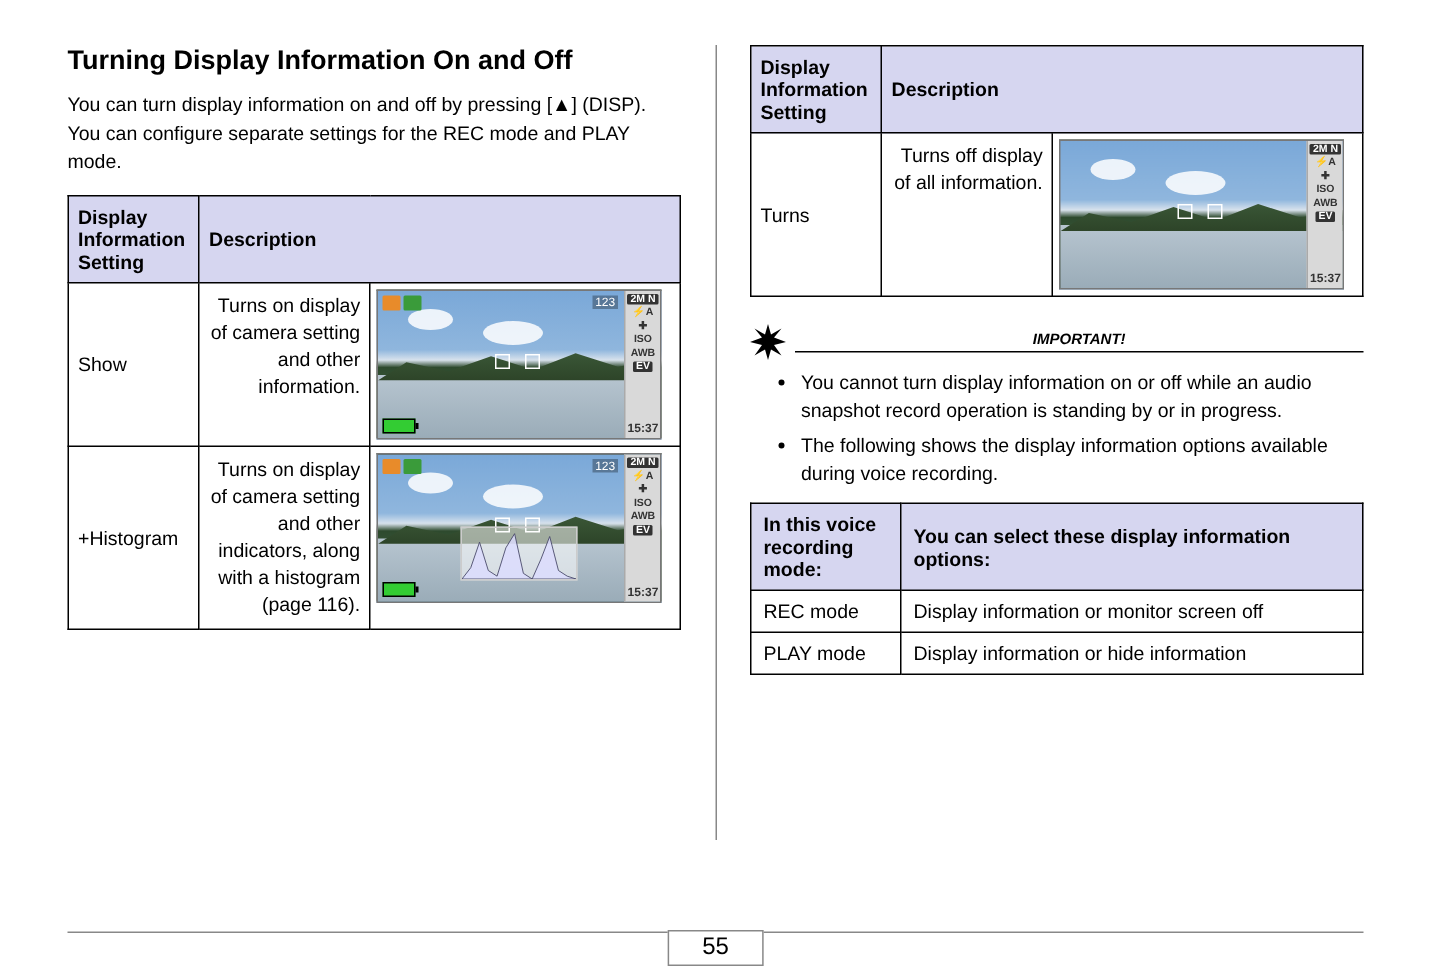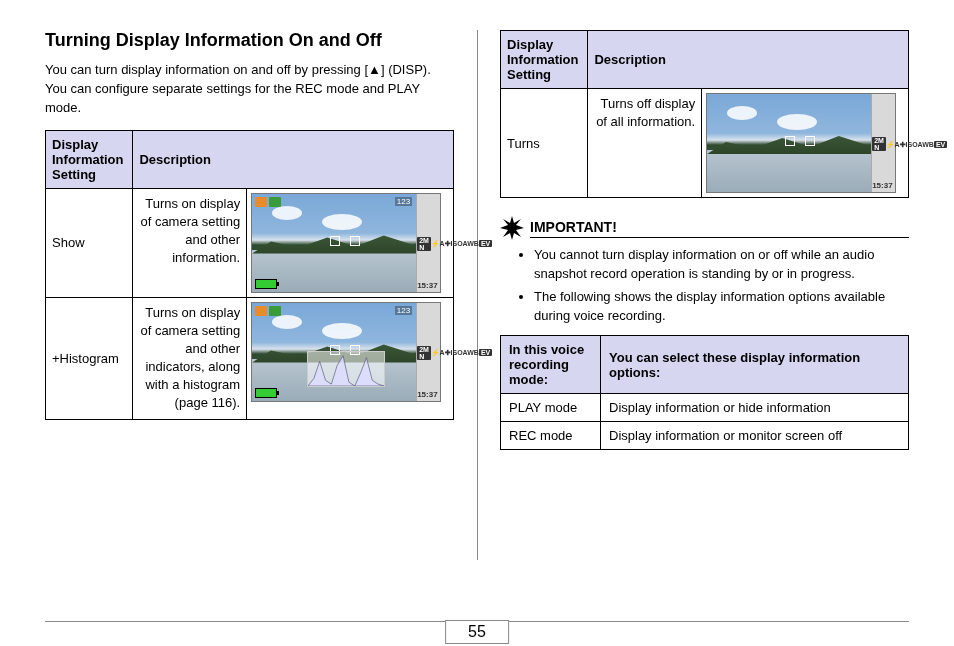--- a/index.html
+++ b/index.html
@@ -90,21 +90,21 @@
   .thumb .battery {
     position:absolute; bottom:3px; left:3px; width:22px; height:10px;
     background:#3c3; border:1px solid #000;
   }
   .thumb .battery::after {
     content:''; position:absolute; right:-3px; top:2px; width:2px; height:4px; background:#000;
   }
   .thumb .sidebar {
     position:absolute; right:0; top:0; width:24px; height:100%;
     background:#d9d9d9; border-left:1px solid #aaa;
-    display:flex; flex-direction:row; align-items:center;
+    display:flex; flex-direction:column; align-items:center;
     font-size:7px; font-weight:bold; color:#333;
   }
   .thumb .sidebar > div { margin-top:2px; line-height:1; }
   .thumb .sidebar .box { background:#333; color:#fff; padding:0 2px; border-radius:1px; }
   .thumb .sidebar .time { position:absolute; bottom:2px; font-size:8px; }
   .thumb .topbar {
     position:absolute; top:3px; left:3px; display:flex; gap:2px;
   }
   .thumb .topbar .sq {
     width:12px; height:10px; border-radius:1px;
@@ -119,22 +119,22 @@
     position:absolute; bottom:14px; left:55px; width:78px; height:36px;
     background:rgba(255,255,255,.55); border:1px solid #ccc;
   }
   .thumb .histbox svg { width:100%; height:100%; display:block; }
 
   .important-row { display:flex; align-items:center; margin-top:18px; margin-bottom:6px; }
   .important-row .burst {
     width:24px; height:24px; margin-right:6px; flex:none;
   }
   .important-row .label {
-    font-weight:bold; font-size:14px;
-    border-bottom:1px solid #000; flex:1; padding-bottom:2px;
+    font-weight:bold; font-style:italic; font-size:10px;
+    border-bottom:1px solid #000; flex:1; padding-bottom:2px;text-align:center;
   }
   ul.notes {
     list-style: disc;
     padding-left: 34px;
     font-size:13px; line-height:1.45;
   }
   ul.notes li { margin-bottom:4px; }
 
   table.voice {
     border-collapse: collapse;
@@ -295,26 +295,26 @@
       <li>The following shows the display information options available during voice recording.</li>
     </ul>
 
     <table class="voice">
       <tbody>
           <tr>
         <th class="c1">In this voice recording mode:</th>
         <th>You can select these display information options:</th>
       </tr>
       <tr>
+        <td>REC mode</td>
+        <td>Display information or monitor screen off</td>
+      </tr>
+      <tr>
         <td>PLAY mode</td>
         <td>Display information or hide information</td>
-      </tr>
-      <tr>
-        <td>REC mode</td>
-        <td>Display information or monitor screen off</td>
       </tr>
     </tbody>
       </table>
 
   </div>
 </div>
 
 <div class="footer">
   <div class="pagebox">55</div>
   <div class="section">GETTING READY</div>

